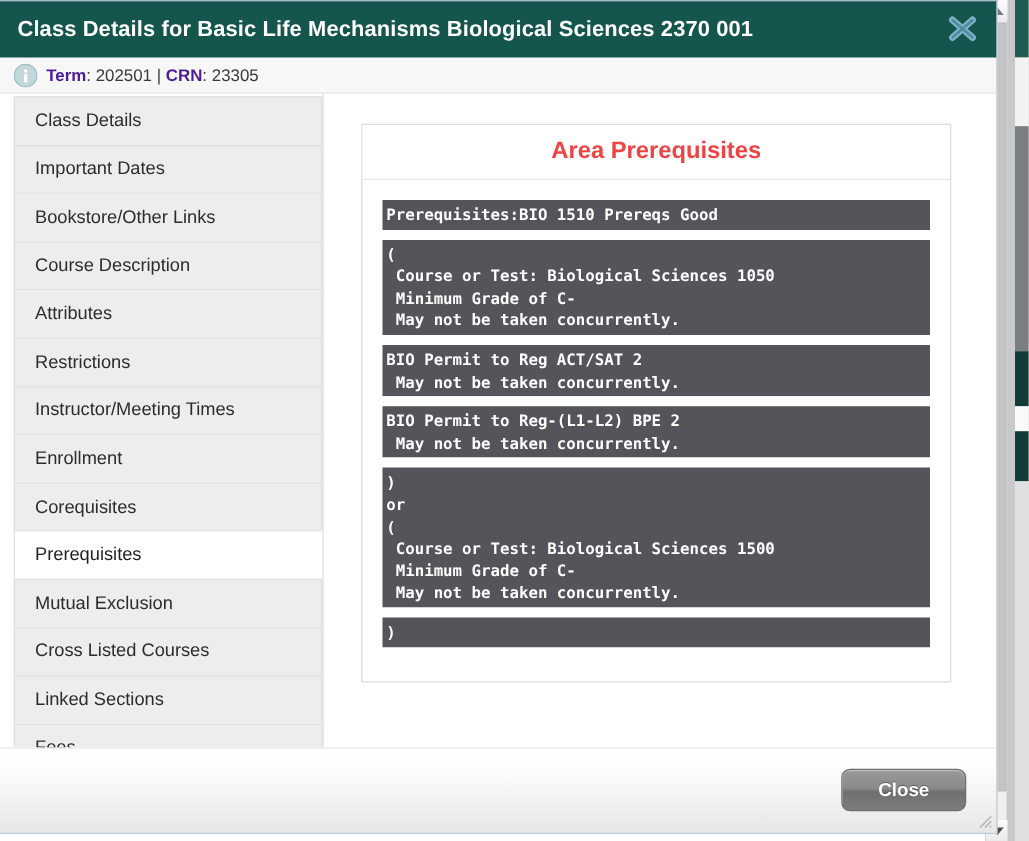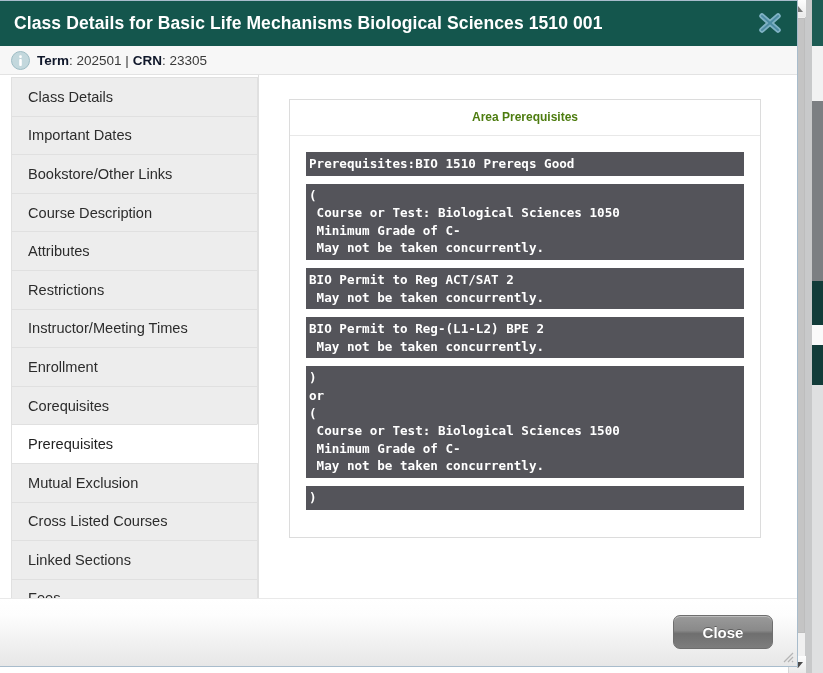--- a/index.html
+++ b/index.html
@@ -159,21 +159,21 @@
   }
   #info-icon {
     width: 19px; height: 19px;
     margin-right: 7px;
     flex: 0 0 auto;
   }
   #infotext {
     font-size: 13.5px;
     color: #3a3a3a;
   }
-  #infotext b { color: #0f172a; }
+  #infotext b { color: #4c1d95; }
 
   
   #modal-body {
     flex: 1;
     display: flex;
     background: #ffffff;
     overflow: hidden;
   }
 
   #sidebar {
@@ -220,23 +220,23 @@
 
   
   #prereq-table {
     border: 1px solid #dcdcdc;
     background: #ffffff;
     box-sizing: border-box;
     width: 472px;
   }
   #prereq-table-header {
     text-align: center;
-    font-size: 12px;
+    font-size: 19px;
     font-weight: bold;
-    color: #4d7c0f;
+    color: #ef4444;
     padding: 10px 0 11px 0;
     border-bottom: 1px solid #e8e8e8;
     background: #ffffff;
   }
   #prereq-body {
     padding: 16px;
   }
   .prereq-block {
     background: #54545a;
     color: #ffffff;
@@ -310,21 +310,21 @@
   </div>
   <div class="sb-thumb"></div>
   <div class="sb-arrow down">
     <div class="tri down"></div>
   </div>
 </div>
 
 <div id="modal">
 
   <div id="titlebar">
-    <span id="modal-title">Class Details for Basic Life Mechanisms Biological Sciences 1510 001</span>
+    <span id="modal-title">Class Details for Basic Life Mechanisms Biological Sciences 2370 001</span>
     <span id="close-x">
       <svg width="30" height="30" viewBox="0 0 30 30">
         <g stroke="#7fb2c4" stroke-width="5.5" stroke-linecap="round">
           <line x1="7" y1="8" x2="23" y2="22"></line>
           <line x1="23" y1="8" x2="7" y2="22"></line>
         </g>
         <g stroke="#4d8ca3" stroke-width="2" stroke-linecap="round">
           <line x1="7" y1="8" x2="23" y2="22"></line>
           <line x1="23" y1="8" x2="7" y2="22"></line>
         </g>

